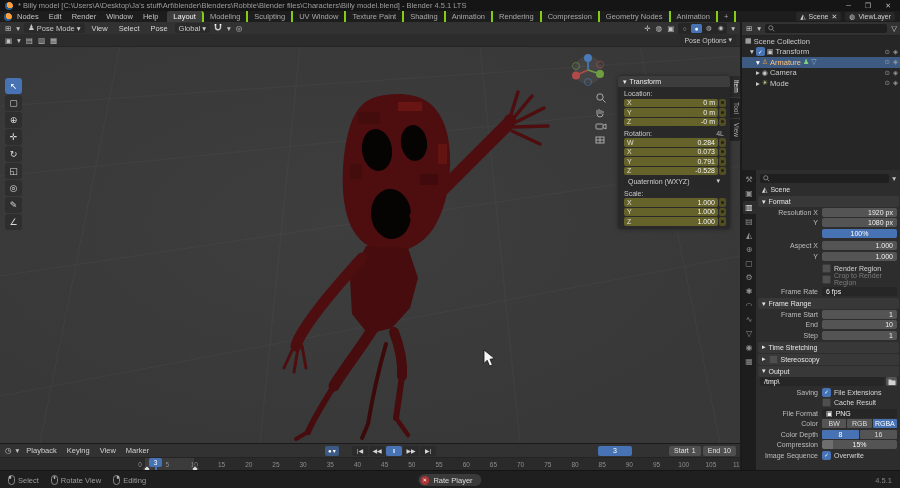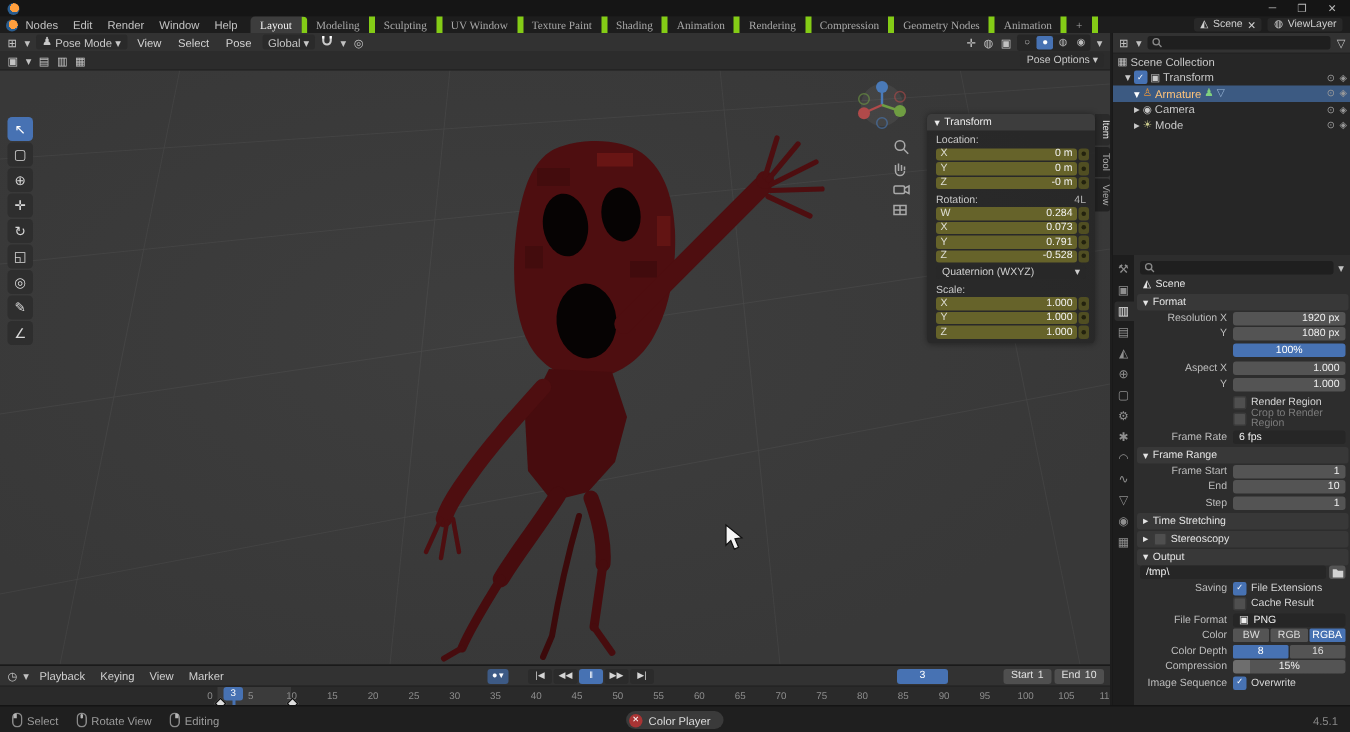--- a/index.html
+++ b/index.html
@@ -11,21 +11,21 @@
   .titlebar{position:absolute;top:0;left:0;right:0;height:11px;background:#151515;
             display:flex;align-items:center;gap:5px;padding:0 5px;font-size:7.5px;color:#9d9d9d;}
   .blender-logo{width:8px;height:8px;border-radius:50%;background:radial-gradient(circle at 60% 40%,#ff9f3e 45%,#2a5d8f 46%);}
   .win-controls{margin-left:auto;display:flex;gap:14px;font-size:7px;color:#b9b9b9;padding-right:4px;}
 
   
   .topbar{position:absolute;top:11px;left:0;right:0;height:11px;background:#1d1d1d;
           display:flex;align-items:center;font-size:7.5px;color:#c2c2c2;}
   .menu{padding:0 5px;}
   .workspaces{display:flex;margin-left:4px;height:11px;align-items:stretch;}
-  .ws{padding:0 6px;display:flex;align-items:center;color:#a8a8a8;border-right:4px solid #84cc16;font-family:Liberation Serif, serif;}
+  .ws{padding:0 6px;display:flex;align-items:center;color:#a8a8a8;border-right:2px solid #84cc16;}
   .ws.active{background:#3d3d3d;color:#f2f2f2;border-radius:3px 3px 0 0;}
   .topbar-right{margin-left:auto;display:flex;gap:4px;padding-right:5px;}
   .chip{background:#282828;border-radius:2px;padding:0 4px;height:9px;display:flex;align-items:center;gap:3px;font-size:7px;color:#cfcfcf;}
 
   
   .viewport{position:absolute;top:22px;left:0;width:740px;height:421px;background:#3a3a3a;overflow:hidden;}
   .vp-header{position:absolute;top:0;left:0;right:0;height:12px;background:#323232;border-bottom:1px solid #262626;
              display:flex;align-items:center;gap:3px;padding:0 4px;font-size:7.5px;z-index:40;}
   .vp-toolrow{position:absolute;top:12px;left:0;right:0;height:12px;background:#2c2c2c;border-bottom:1px solid #242424;
               display:flex;align-items:center;gap:3px;padding:0 4px;font-size:7px;z-index:40;}
@@ -132,20 +132,21 @@
   .note-x{width:9px;height:9px;background:#a83434;border-radius:50%;color:#fff;font-size:5.5px;display:flex;align-items:center;justify-content:center;}
   .sb-version{margin-left:auto;color:#878787;}
 </style>
 </head>
 <body>
 
 <div id="app">
 
   <div class="titlebar">
     <span class="blender-logo"></span>
+    <span>* Billy model [C:\Users\A\Desktop\Ja's stuff\Art\blender\Blenders\Robbie\Blender files\Characters\Billy model.blend] - Blender 4.5.1 LTS</span>
     <span class="win-controls">
       <span>─</span>
       <span>❐</span>
       <span>✕</span>
     </span>
   </div>
 
   <div class="topbar">
     <span class="blender-logo" style="margin-left:4px"></span>
     <span class="menu">Nodes</span>
@@ -747,18 +748,18 @@
       <svg width="7" height="10" viewBox="0 0 7 10">
           <rect x="0.5" y="0.5" width="6" height="9" rx="3" fill="none" stroke="#8a8a8a"></rect>
           <path d="M6 1.2 a2.4 2.4 0 0 0 -2.2 -0.4 v3 H6 z" fill="#b5b5b5"></path>
         </svg>
       <span>Editing</span>
     </span>
     <span class="sb-note">
       <span class="note-x">
           <span>✕</span>
         </span>
-      <span>Color Player</span>
+      <span>Rate Player</span>
     </span>
     <span class="sb-version">4.5.1</span>
   </div>
 
 </div>
 
 </body></html>

